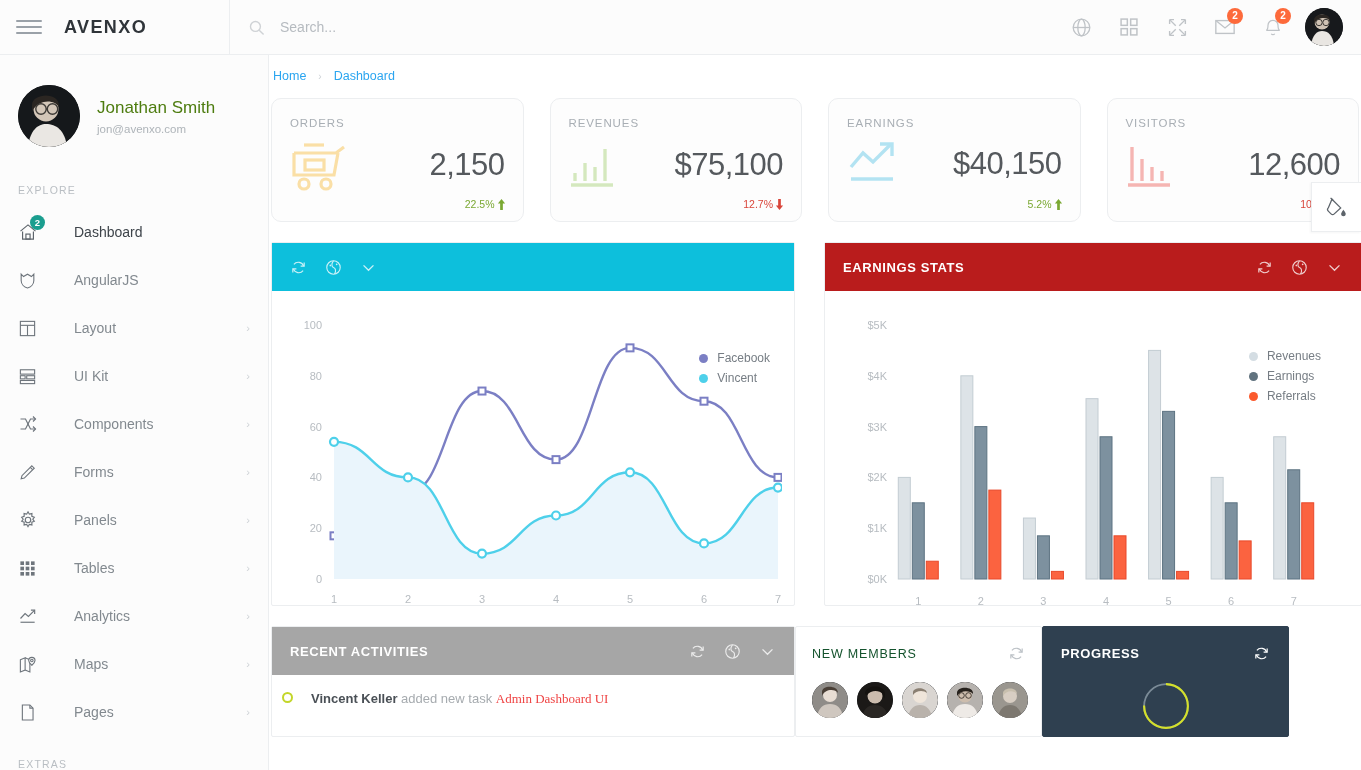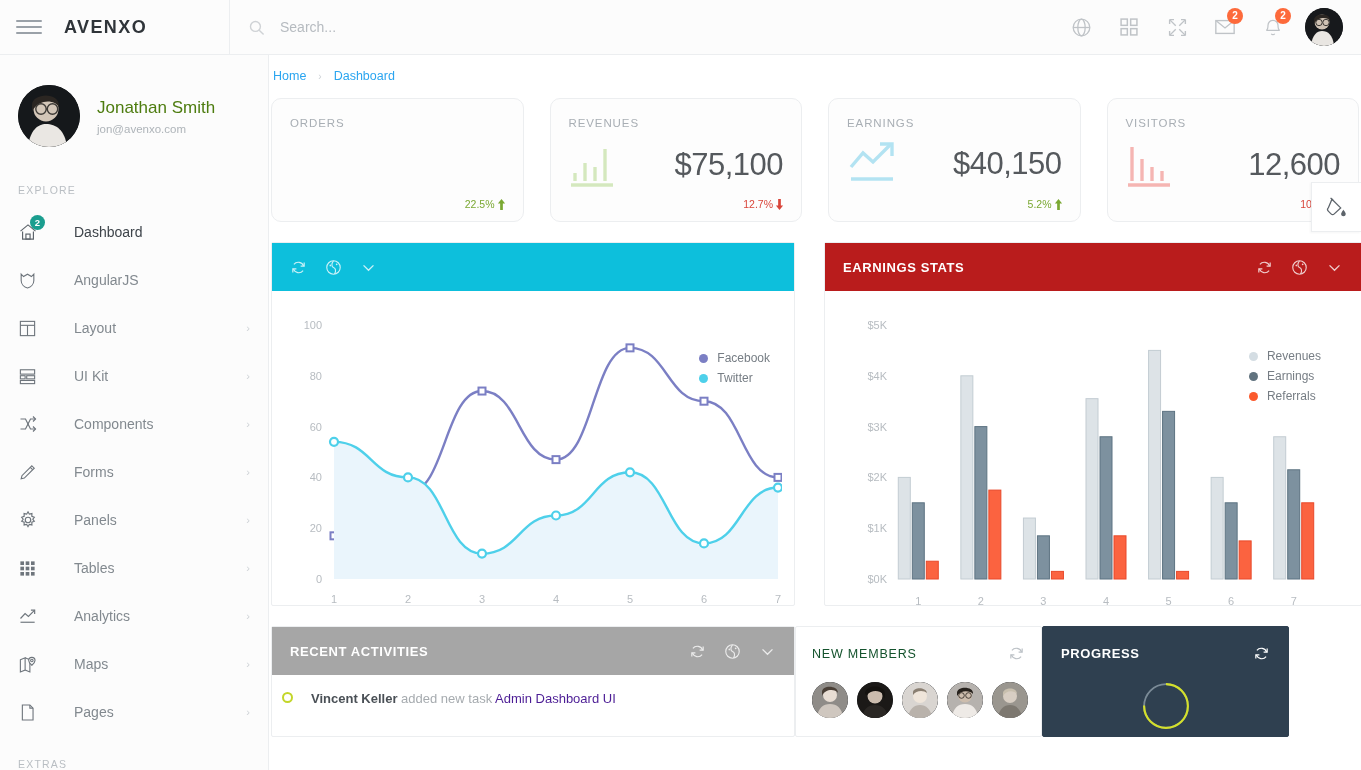--- a/index.html
+++ b/index.html
@@ -151,21 +151,21 @@
   
   .bottom-row { display: flex; padding: 20px 2px 0 2px; }
 
   .act-item { display: flex; padding: 14px 6px 0 10px; font-size: 13px; }
   .act-dot {
     width: 11px; height: 11px; border-radius: 50%;
     border: 2px solid #c3d62a; background: #fff; flex: none; margin-top: 3px;
   }
   .act-txt { margin-left: 18px; color: #a6abaf; line-height: 1.5; }
   .act-who { color: #4a5056; font-weight: bold; }
-  .act-link { color: #4c1d95; }
+  .act-link { color: #ef4444; font-family: Liberation Serif, serif; }
 
   .members-head { display: flex; align-items: center; padding: 18px 16px 0 16px; }
   .members-title { font-size: 12.5px; letter-spacing: .8px; color: #14532d; flex: 1; }
   .avatars { display: flex; gap: 9px; padding: 20px 16px 0 16px; }
   .av { width: 36px; height: 36px; border-radius: 50%; overflow: hidden; background:#2a2d30; flex:none; }
 
   .progress-panel { background: #2f4050; color: #fff; }
   .progress-head { display: flex; align-items: center; padding: 18px 18px 0 18px; }
   .progress-title { font-size: 13px; font-weight: bold; letter-spacing: .6px; flex: 1; color: #fff; }
 </style>
@@ -409,20 +409,31 @@
       <path d="M6.5 3.5 L16 13 L9 19.5 C8 20.5 6.5 20.5 5.5 19.5 L2.5 16.5 C1.5 15.5 1.5 14 2.5 13 Z"></path>
       <line x1="5" y1="2" x2="7.6" y2="4.6"></line>
       <path d="M19 15 C19 15 21.5 18 21.5 19.5 C21.5 20.9 20.4 22 19 22 C17.6 22 16.5 20.9 16.5 19.5 C16.5 18 19 15 19 15 Z" fill="#5d646b" stroke="none"></path>
     </svg>
   </div>
 
   <div class="stats-row">
 
     <div class="stat-card">
       <div class="stat-title">ORDERS</div>
+      <div class="stat-body">
+        <svg width="62" height="52" viewBox="0 0 62 52" fill="none" stroke="#fadfa6" stroke-width="3.2">
+          <path d="M14 6 H34"></path>
+            <path d="M4 14 H46 L54 8"></path>
+          <path d="M4 14 V36 H44 L48 14"></path>
+            <rect x="15" y="21" width="19" height="10"></rect>
+          <circle cx="14" cy="45" r="5"></circle>
+            <circle cx="36" cy="45" r="5"></circle>
+        </svg>
+        <div class="stat-val">2,150</div>
+      </div>
       <div class="stat-pct up">
         <span>22.5%</span>
         <svg width="9" height="11" viewBox="0 0 10 12" fill="#7aa832">
           <path d="M5 0 L9 5 H6.5 V12 H3.5 V5 H1 Z"></path>
         </svg>
       </div>
     </div>
 
     <div class="stat-card">
       <div class="stat-title">REVENUES</div>
@@ -506,21 +517,21 @@
         </div>
       </div>
       <div class="panel-body" style="height:314px;position:relative">
         <div class="legend" style="right:24px; top:60px">
           <div class="legend-row">
             <span class="legend-dot" style="background:#7b7fc4"></span>
             <span>Facebook</span>
           </div>
           <div class="legend-row">
             <span class="legend-dot" style="background:#4ed0ea"></span>
-            <span>Twitter</span>
+            <span>Vincent</span>
           </div>
         </div>
         <svg id="social-svg" width="496" height="310" viewBox="0 0 496 310">
             <text x="36" y="276" text-anchor="end" class="axis-lbl">0</text>
             <text x="36" y="225.2" text-anchor="end" class="axis-lbl">20</text>
             <text x="36" y="174.4" text-anchor="end" class="axis-lbl">40</text>
             <text x="36" y="123.6" text-anchor="end" class="axis-lbl">60</text>
             <text x="36" y="72.80000000000001" text-anchor="end" class="axis-lbl">80</text>
             <text x="36" y="22" text-anchor="end" class="axis-lbl">100</text>
             <text x="48" y="296" text-anchor="middle" class="axis-lbl">1</text>

